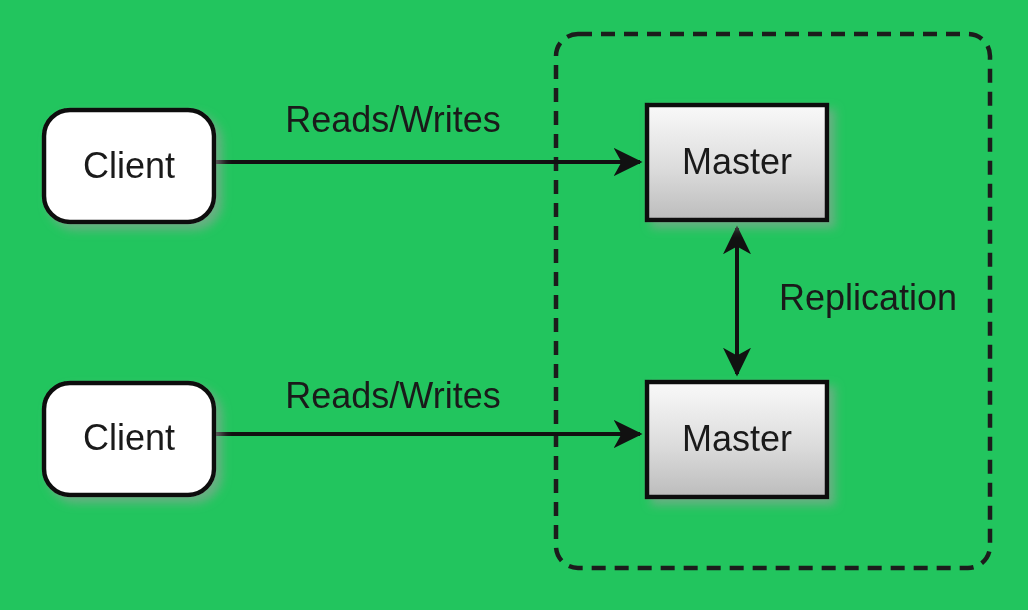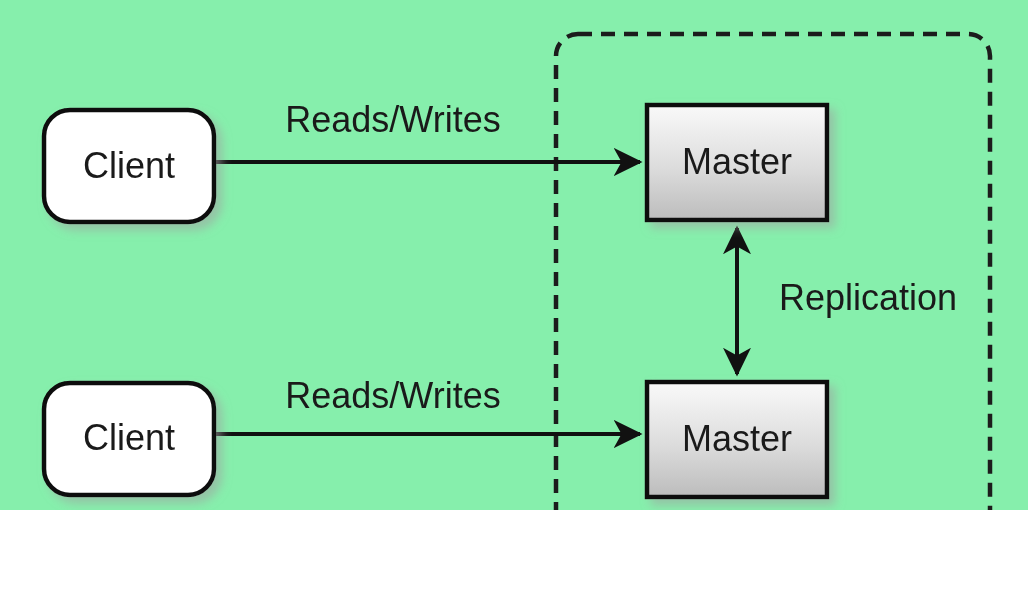--- a/index.html
+++ b/index.html
@@ -6,22 +6,22 @@
     margin: 0;
     padding: 0;
     background: #ffffff;
   }
   body {
     font-family: "Liberation Sans", sans-serif;
   }
   #canvas {
     position: relative;
     width: 1028px;
-    height: 510px;
-    background: #86efac;
+    height: 610px;
+    background: #22c55e;
     overflow: hidden;
   }
   #diagram-svg {
     position: absolute;
     left: 0;
     top: 0;
     width: 1028px;
     height: 610px;
   }
   .node-label {

